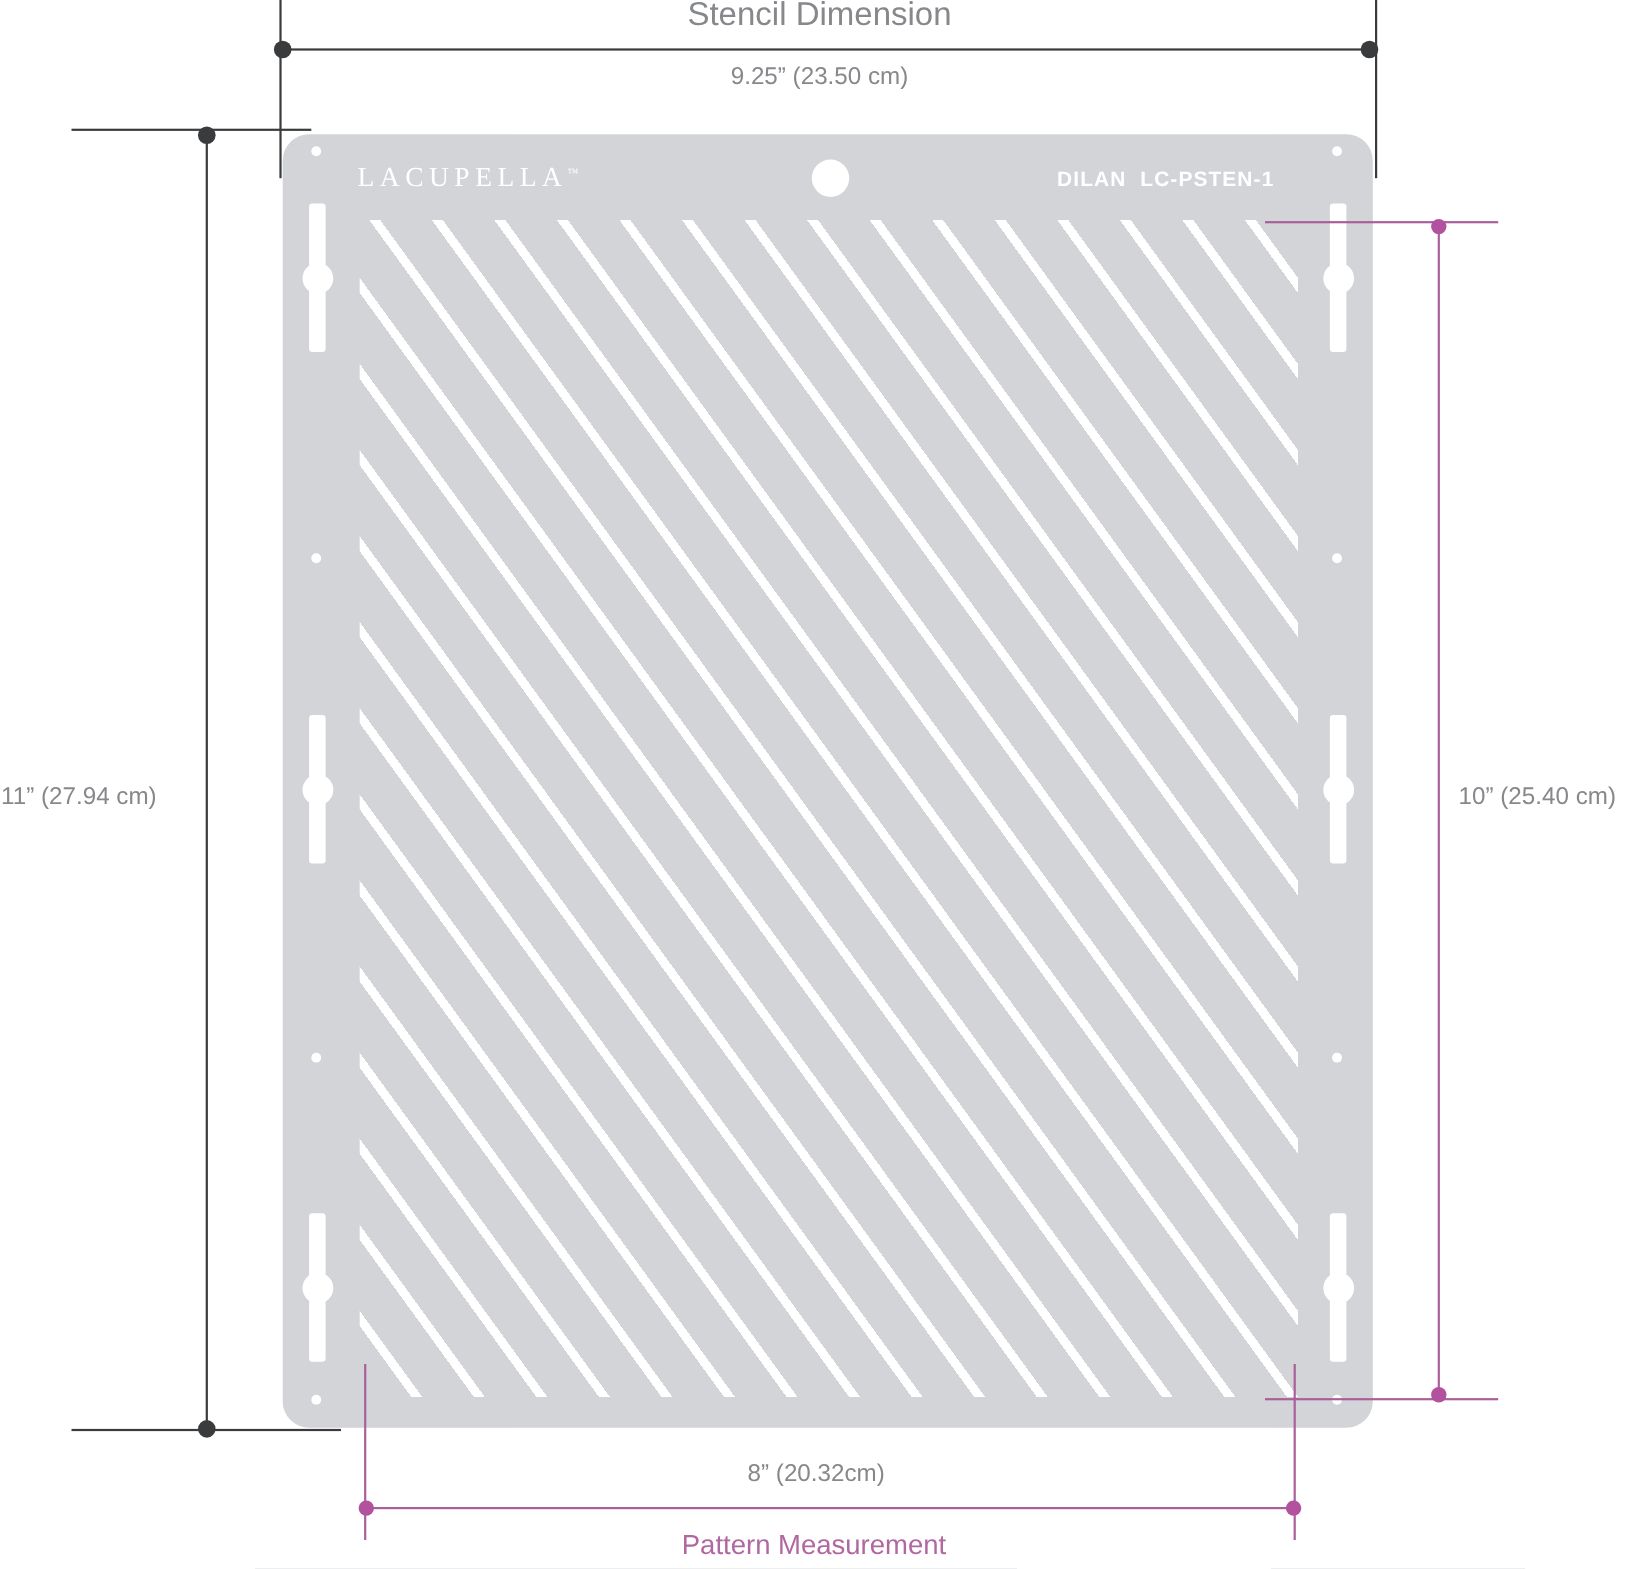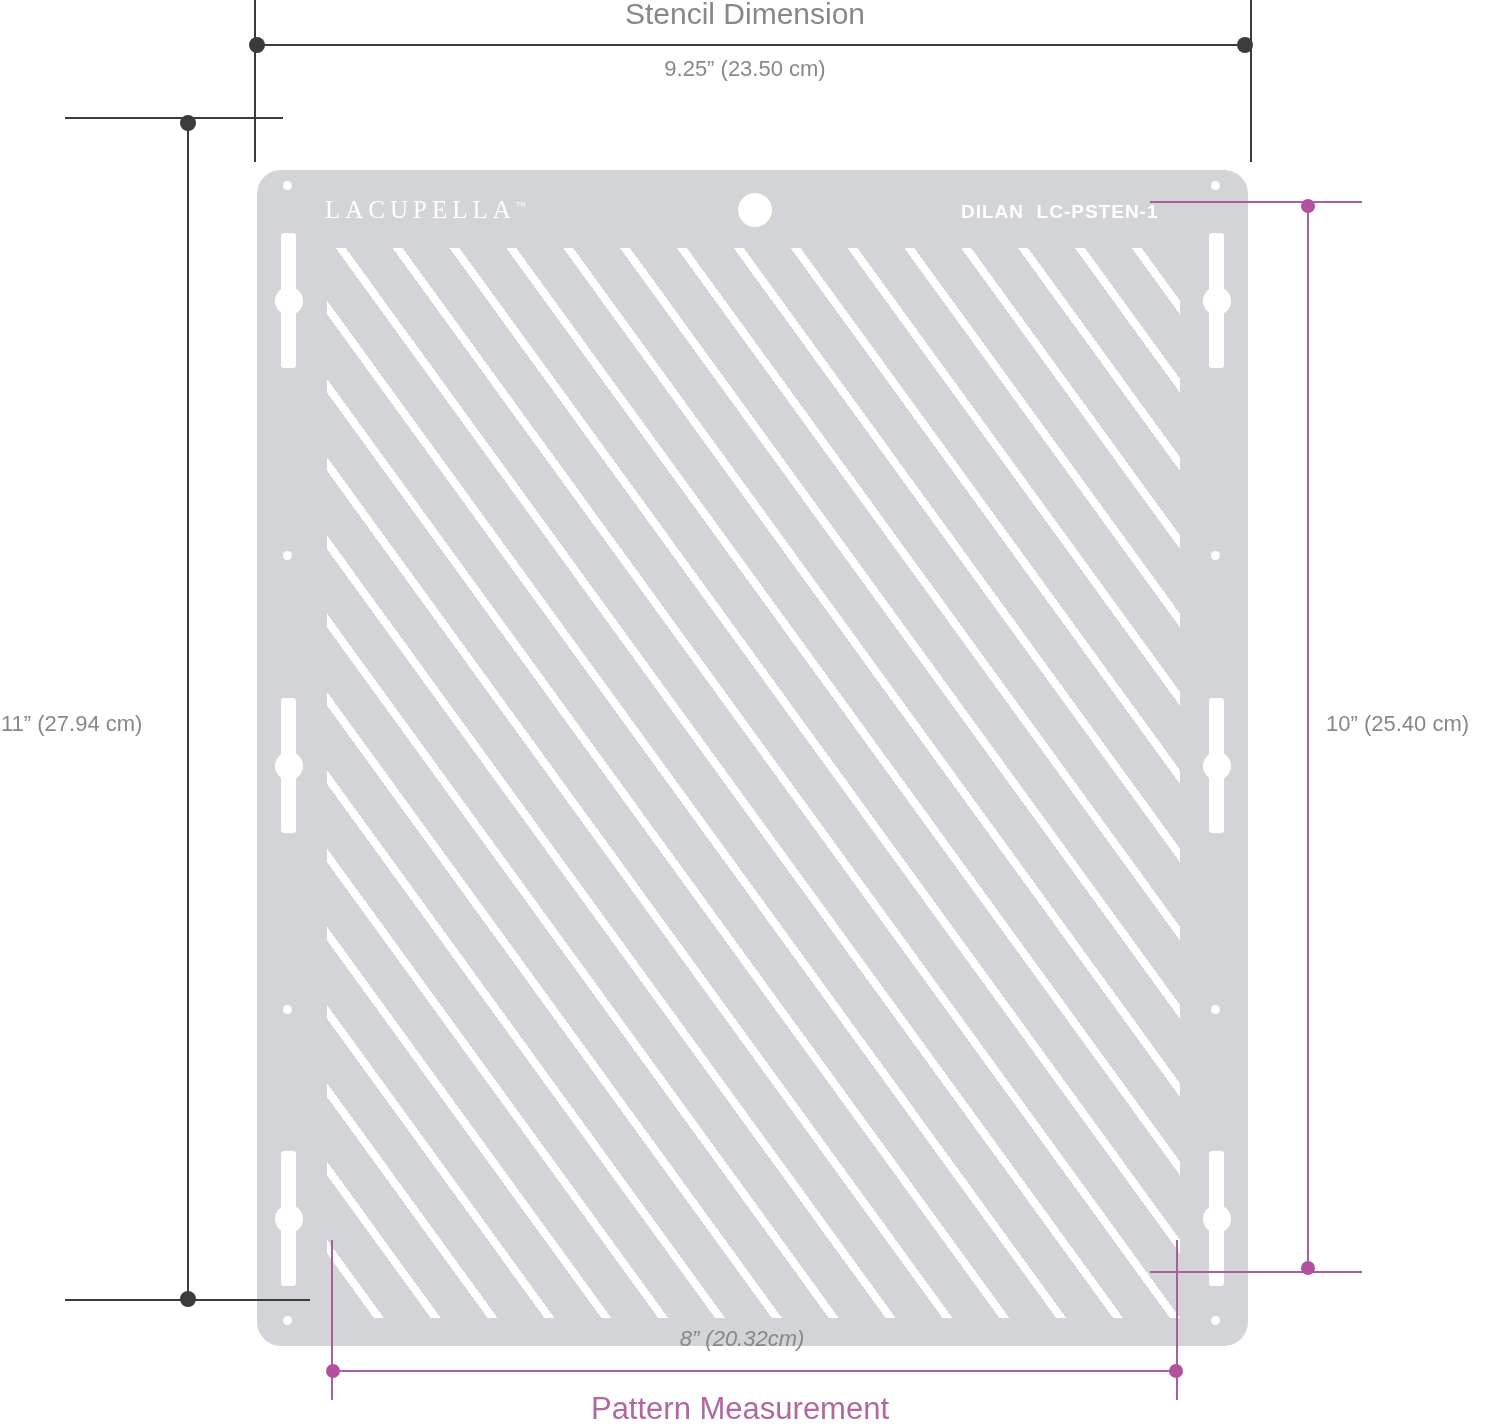--- a/index.html
+++ b/index.html
@@ -14,21 +14,21 @@
   html,body{margin:0;padding:0;}
   body{
     width:1500px;height:1426px;position:relative;background:#ffffff;
     font-family:"Liberation Sans", sans-serif;overflow:hidden;
   }
   .abs{position:absolute;}
 
   
   .plate{
     left:257px;top:122px;width:991px;height:1176px;
-    background:var(--plate-gray);border-radius:24px;margin-top:48px;
+    background:var(--plate-gray);border-radius:24px;
   }
   .pattern{
     left:70px;top:78px;width:853px;height:1070px;
     background:repeating-linear-gradient(54deg,
       transparent 0px, transparent 38px,
       var(--stripe-white) 38px, var(--stripe-white) 46px);
   }
   .brand{
     left:68px;top:26px;color:#fff;font-family:"Liberation Serif", serif;
     font-size:25px;letter-spacing:5px;white-space:nowrap;
@@ -47,21 +47,21 @@
   .hole{width:9px;height:9px;border-radius:50%;background:#fff;}
 
   
   .dline{background:var(--dim-dark);}
   .pline{background:var(--accent-line);}
   .ddot{width:16px;height:16px;border-radius:50%;background:var(--dim-dark);}
   .pdot{width:14px;height:14px;border-radius:50%;background:var(--accent-dot);}
   .dimtext{color:var(--text-gray);font-size:22px;white-space:nowrap;}
   .center{text-align:center;}
   .title{color:var(--text-gray);font-size:30px;}
-  .caption{color:var(--accent-text);font-size:31px;}
+  .caption{color:var(--accent-text);font-size:25px;}
 </style>
 </head>
 <body>
 
 <div class="abs plate">
   <div class="abs pattern"></div>
 
   <div class="abs brand"><span>LACUPELLA</span><sup>™</sup></div>
 
   <div class="abs partno">DILAN  LC-PSTEN-1</div>
@@ -105,14 +105,14 @@
 <div class="abs pline" style="left:1307px;top:205px;width:2px;height:1064px;"></div>
 <div class="abs pdot" style="left:1301px;top:199px;"></div>
 <div class="abs pdot" style="left:1301px;top:1261px;"></div>
 <div class="abs dimtext" style="left:1326px;top:711px;">10” (25.40 cm)</div>
 
 <div class="abs pline" style="left:331px;top:1240px;width:2px;height:160px;"></div>
 <div class="abs pline" style="left:1176px;top:1240px;width:2px;height:160px;"></div>
 <div class="abs pline" style="left:333px;top:1370px;width:844px;height:2px;"></div>
 <div class="abs pdot" style="left:326px;top:1364px;"></div>
 <div class="abs pdot" style="left:1169px;top:1364px;"></div>
-<div class="abs dimtext center" style="left:542px;top:1326px;width:400px;font-style:italic;">8” (20.32cm)</div>
+<div class="abs dimtext center" style="left:542px;top:1326px;width:400px;">8” (20.32cm)</div>
 <div class="abs caption center" style="left:440px;top:1391px;width:600px;">Pattern Measurement</div>
 
 </body></html>

